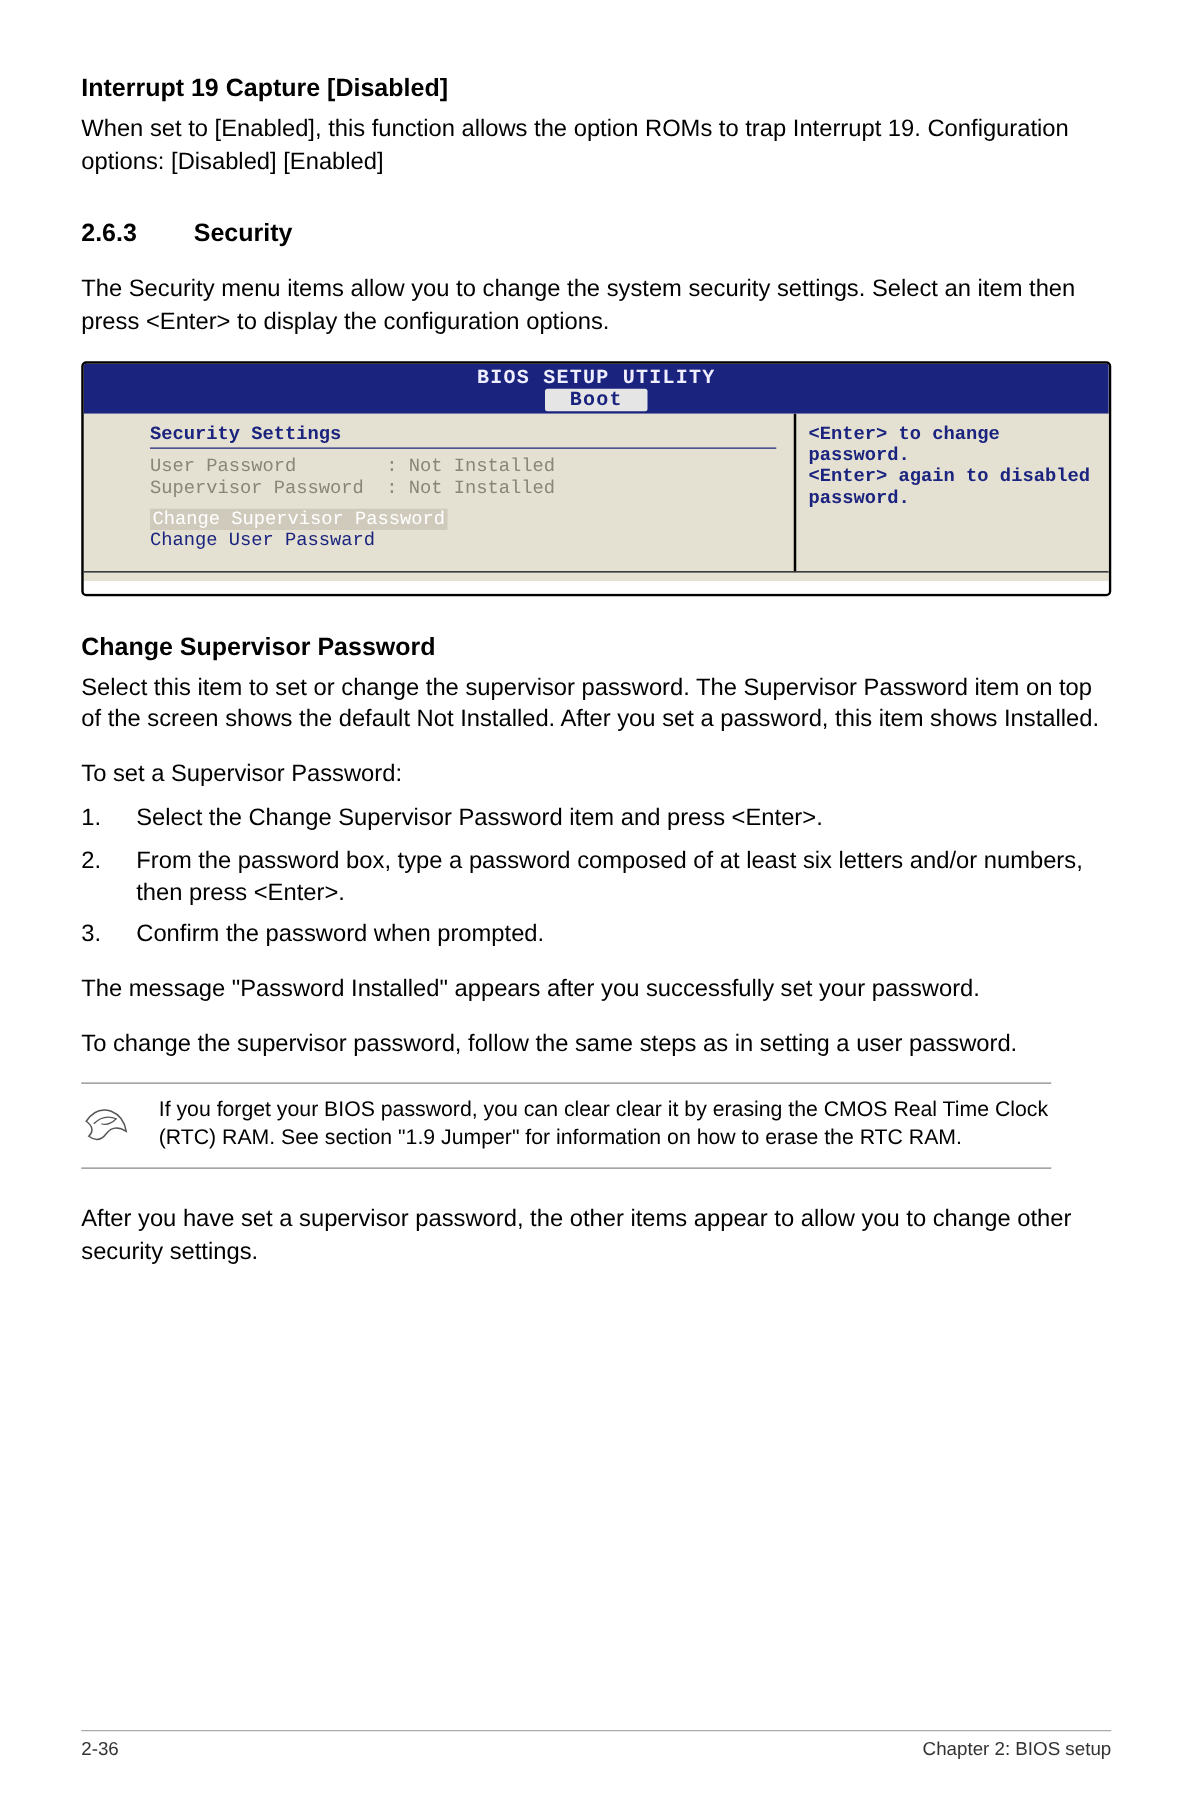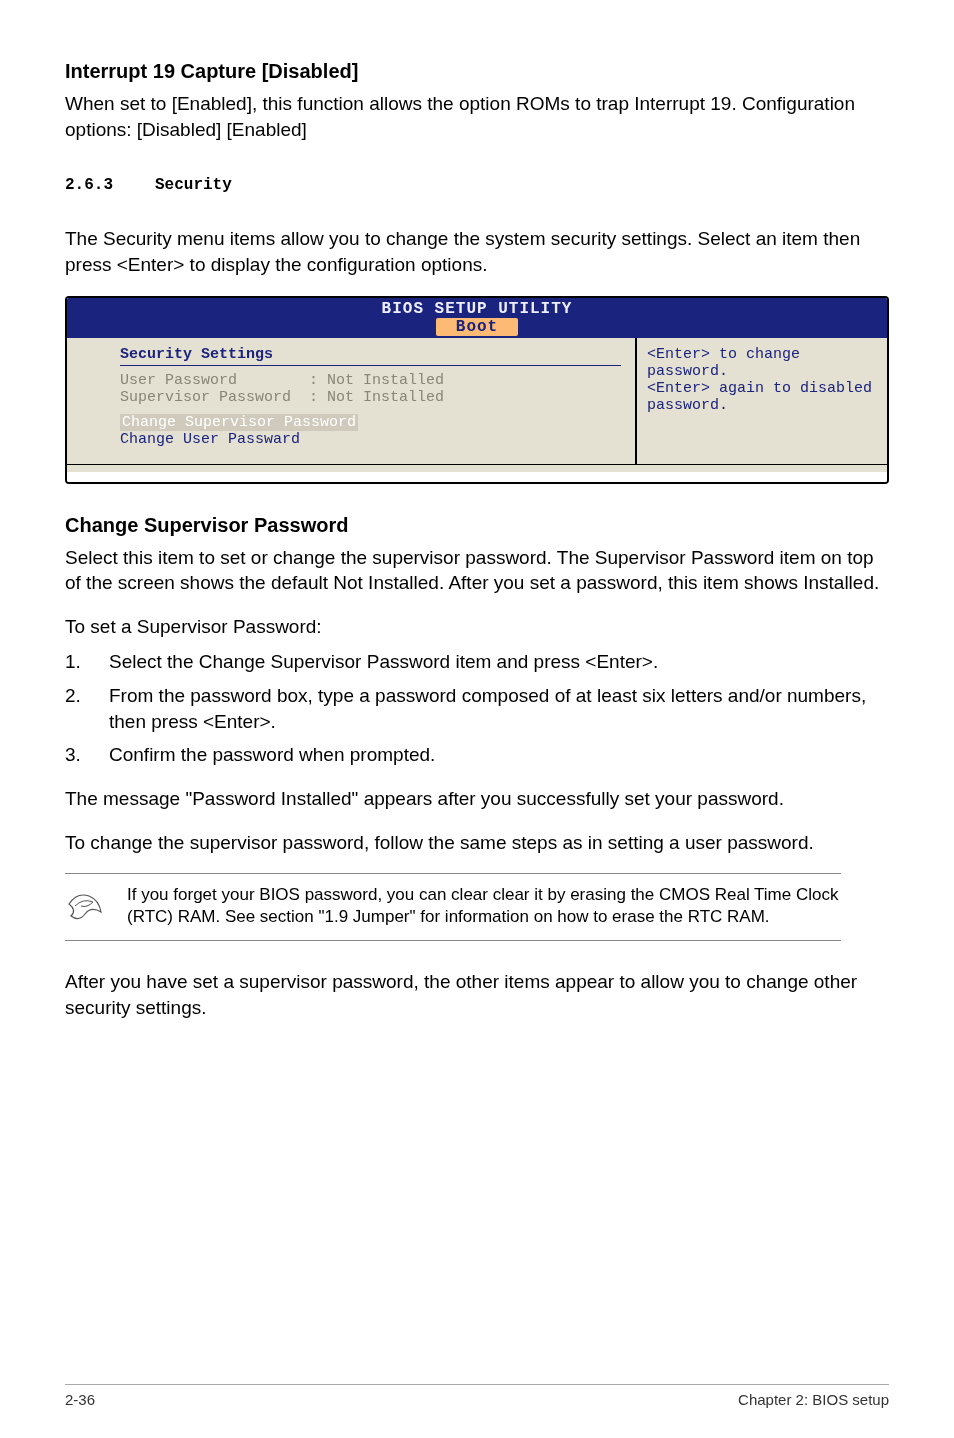--- a/index.html
+++ b/index.html
@@ -10,25 +10,25 @@
     background: #fff;
     color: #000;
     padding: 60px 65px 30px 65px;
     display: flex;
     flex-direction: column;
   }
   .content { flex: 1; }
   h3.sub { font-size: 20px; font-weight: bold; margin-bottom: 8px; }
   p.body { font-size: 19px; line-height: 1.35; margin-bottom: 18px; }
   p.bodytight { font-size: 19px; line-height: 1.35; margin-bottom: 10px; }
-  h2.section { font-size: 16px; font-weight: bold; margin: 34px 0 32px 0; font-family: Liberation Mono, monospace; }
+  h2.section { font-size: 20px; font-weight: bold; margin: 34px 0 20px 0; }
   h2.section .num { display:inline-block; width: 90px; }
   .bios-wrap { margin: 10px 0 30px 0; border: 2px solid #000; border-radius: 4px; overflow: hidden; }
   .bios-title { background: #1a237e; color: #eef; font-family: 'Courier New', monospace; font-weight: bold; text-align: center; padding: 2px 0; font-size: 16px; letter-spacing: 1px; }
-  .bios-tab { display:inline-block; background:#fdba74; color:#1a237e; padding: 0 20px; border-radius:2px; font-weight:bold;}
+  .bios-tab { display:inline-block; background:#e5e5e5; color:#1a237e; padding: 0 20px; border-radius:2px; font-weight:bold;}
   .bios-body { display: flex; background: #e4e0d2; font-family: 'Courier New', monospace; font-size: 15px; }
   .bios-left { width: 68%; padding: 8px 14px 16px 14px; border-right: 2px solid #000; margin-left: 39px; }
   .bios-right { width: 32%; padding: 8px 10px 16px 10px; color: #1a237e; }
   .bios-heading { color: #1a237e; font-weight: bold; border-bottom: 1px solid #1a237e; padding-bottom: 2px; margin-bottom: 6px; }
   .bios-row { color: #8a8676; white-space: pre; }
   .bios-sel { background: #cfcabb; color:#fff; padding: 0 2px; display:inline-block; margin-top:8px;}
   .bios-link { color: #1a237e; }
   .bios-footer-curve { height: 18px; background: linear-gradient(#e4e0d2 40%, #fff 40%); border-top: 1px solid #000; display:flex;}
   ol.steps { list-style: none; margin: 0 0 18px 0; }
   ol.steps li { font-size: 19px; line-height: 1.35; display: flex; margin-bottom: 8px; }
@@ -58,21 +58,21 @@
       <span class="bios-tab">Boot</span>
     </div>
     <div class="bios-body">
       <div class="bios-left">
         <div class="bios-heading">Security Settings</div>
         <div class="bios-row">User Password        : Not Installed</div>
         <div class="bios-row">Supervisor Password  : Not Installed</div>
         <div class="bios-sel">Change Supervisor Password</div>
         <div class="bios-link">Change User Passward</div>
       </div>
-      <div class="bios-right" style="white-space:pre-line;">&lt;Enter&gt; to change password.
+      <div class="bios-right" style="white-space:pre-line;font-weight:bold;">&lt;Enter&gt; to change password.
 &lt;Enter&gt; again to disabled password.</div>
     </div>
     <div class="bios-footer-curve"></div>
   </div>
 
   <h3 class="sub">Change Supervisor Password</h3>
   <p class="body">Select this item to set or change the supervisor password. The Supervisor Password item on top of the screen shows the default Not Installed. After you set a password, this item shows Installed.</p>
   <p class="bodytight">To set a Supervisor Password:</p>
 
   <ol class="steps">

